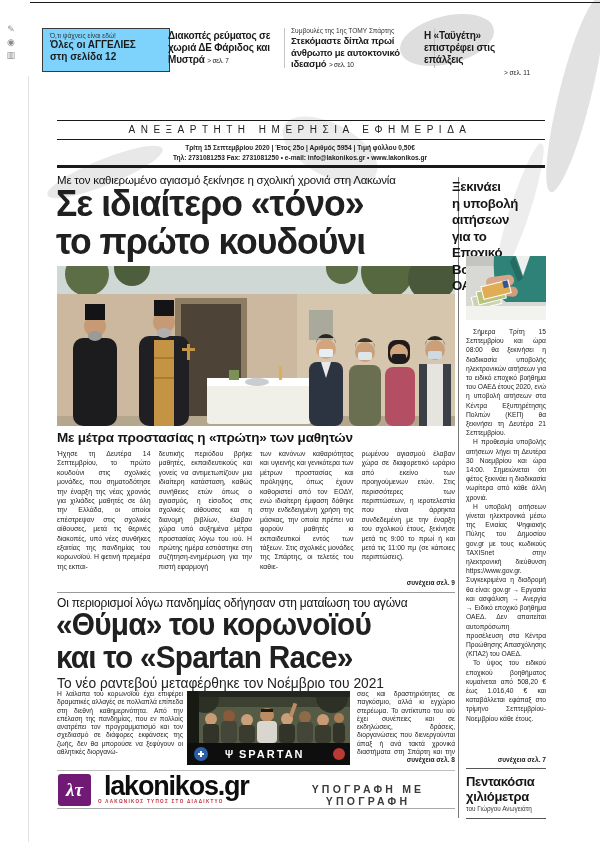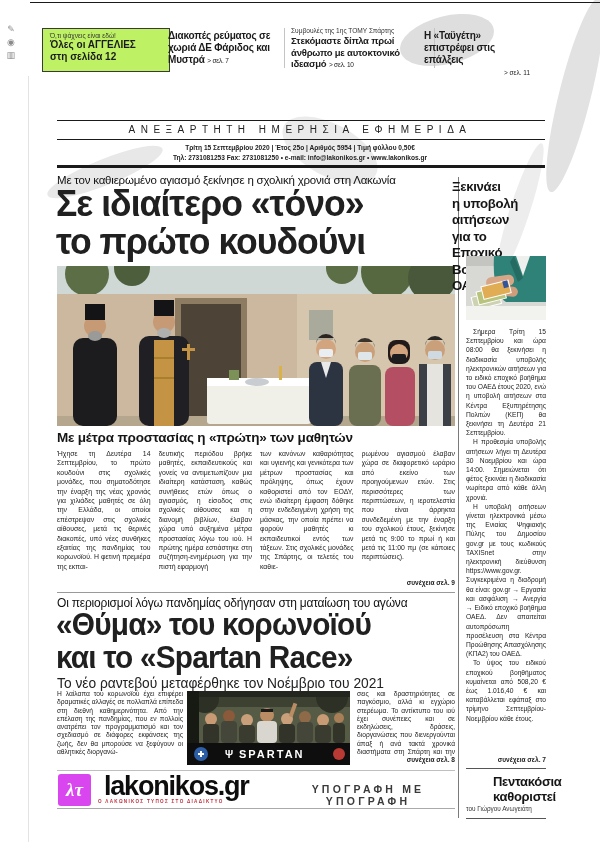--- a/index.html
+++ b/index.html
@@ -12,21 +12,21 @@
   
   .wm{position:absolute;left:0;top:0;z-index:0;}
   .z1{z-index:1;}
 
   
   .strip{position:absolute;left:3px;top:24px;width:16px;display:flex;flex-direction:column;gap:2px;
          color:#8a8a8a;font-size:9px;line-height:11px;text-align:center;}
 
   
   .clsbox{position:absolute;left:42px;top:28px;width:112px;height:36px;border:1px solid #3a3a3a;
-          padding:3px 7px;background:#bef264;}
+          padding:3px 7px;background:#7dd3fc;}
   .clsbox .l1{font-size:6.6px;color:#333;}
   .clsbox .l2{font-size:10px;font-weight:700;line-height:12px;}
   .teaser{position:absolute;top:30px;}
   .teaser .kick{font-size:6.6px;color:#333;margin-bottom:1px;}
   .teaser .ttl{font-size:10px;font-weight:700;line-height:12px;letter-spacing:-0.2px;}
   .pref{font-size:6.5px;font-weight:400;color:#222;}
   .vsep{position:absolute;top:28px;width:1px;height:40px;background:#c4c4c4;}
 
   
   .mast-title{position:absolute;left:30px;right:30px;top:72px;text-align:center;
@@ -68,21 +68,21 @@
   .slogan{position:absolute;left:280px;top:783px;width:176px;text-align:center;
       font-size:10.5px;font-weight:700;letter-spacing:3.2px;color:#3a3a3a;}
 
   
   .sb-head{position:absolute;left:452px;top:179px;width:82px;
       font-weight:700;font-size:13.2px;line-height:16.5px;letter-spacing:-0.3px;color:#151515;}
   .sb-body{position:absolute;left:466px;top:327px;width:80px;height:428px;overflow:hidden;
       font-size:6.7px;line-height:9.2px;text-align:justify;color:#222;}
   .sb-body p{margin:0;text-indent:7px;}
   .sb2-title{position:absolute;left:466px;top:774px;width:82px;
-      font-weight:700;font-size:13px;line-height:15px;letter-spacing:-0.3px;color:#151515;margin-left:27px;}
+      font-weight:700;font-size:13px;line-height:15px;letter-spacing:-0.3px;color:#151515;}
   .sb2-byline{position:absolute;left:466px;top:805px;width:82px;font-size:6.4px;color:#333;}
 </style>
 </head>
 <body>
 
 <div class="page">
 
   <svg class="wm" width="600" height="320" viewBox="0 0 600 320">
     <ellipse cx="447" cy="40" rx="48" ry="24" fill="#dedede" transform="rotate(-14 447 40)"></ellipse>
     <ellipse cx="575" cy="95" rx="16" ry="100" fill="#e2e2e2" transform="rotate(14 575 95)"></ellipse>
@@ -258,21 +258,21 @@
       <text x="52" y="67" fill="#ffffff" font-family="Liberation Sans, sans-serif" font-size="11" font-weight="700" letter-spacing="2">SPARTAN</text>
       <circle cx="152" cy="63" r="6" fill="#b93a34"></circle>
     </svg>
   </div>
 
   <div class="scol z1" style="left:357px;top:690px;width:98px;height:66px;">σεις και δραστηριότητες σε παγκόσμιο, αλλά κι εγχώριο στερέωμα. Το αντίκτυπο του ιού έχει συνέπειες και σε εκδηλώσεις, δράσεις, διοργανώσεις που διενεργούνται άπαξ ή ανά τακτά χρονικά διαστήματα στη Σπάρτη και την υπόλοιπη Λακωνία.</div>
   <div class="cont z1" style="left:370px;top:756px;width:85px;">συνέχεια σελ. 8</div>
 
   <div class="grayrule z1" style="left:57px;width:398px;top:770px;height:1px;"></div>
   <div class="grayrule z1" style="left:57px;width:398px;top:808px;height:1px;background:#aaaaaa;"></div>
-  <div class="logo-mark z1" style="background:#d946ef;">λτ</div>
+  <div class="logo-mark z1" style="background:#701a75;">λτ</div>
   <div class="logo-text z1">lakonikos.gr</div>
   <div class="logo-tag z1" style="color:#c0303c;">Ο ΛΑΚΩΝΙΚΟΣ ΤΥΠΟΣ ΣΤΟ ΔΙΑΔΙΚΤΥΟ</div>
   <div class="slogan z1">ΥΠΟΓΡΑΦΗ ΜΕ ΥΠΟΓΡΑΦΗ</div>
 
   <div class="grayrule z1" style="left:458px;top:177px;width:1px;height:641px;background:#7a7a7a;"></div>
 
   <div class="sb-head z1">
     <div>Ξεκινάει</div>
     <div>η υποβολή αιτήσεων</div>
     <div>για το Εποχικό</div>
@@ -302,18 +302,18 @@
     <p>Σήμερα Τρίτη 15 Σεπτεμβρίου και ώρα 08:00 θα ξεκινήσει η διαδικασία υποβολής ηλεκτρονικών αιτήσεων για το ειδικό εποχικό βοήθημα του ΟΑΕΔ έτους 2020, ενώ η υποβολή αιτήσεων στα Κέντρα Εξυπηρέτησης Πολιτών (ΚΕΠ) θα ξεκινήσει τη Δευτέρα 21 Σεπτεμβρίου.</p>
     <p>Η προθεσμία υποβολής αιτήσεων λήγει τη Δευτέρα 30 Νοεμβρίου και ώρα 14:00. Σημειώνεται ότι φέτος ξεκινάει η διαδικασία νωρίτερα από κάθε άλλη χρονιά.</p>
     <p>Η υποβολή αιτήσεων γίνεται ηλεκτρονικά μέσω της Ενιαίας Ψηφιακής Πύλης του Δημοσίου gov.gr με τους κωδικούς TAXISnet στην ηλεκτρονική διεύθυνση https://www.gov.gr. Συγκεκριμένα η διαδρομή θα είναι: gov.gr → Εργασία και ασφάλιση → Ανεργία → Ειδικό εποχικό βοήθημα ΟΑΕΔ. Δεν απαιτείται αυτοπρόσωπη προσέλευση στα Κέντρα Προώθησης Απασχόλησης (ΚΠΑ2) του ΟΑΕΔ.</p>
     <p>Το ύψος του ειδικού εποχικού βοηθήματος κυμαίνεται από 508,20 € έως 1.016,40 € και καταβάλλεται εφάπαξ στο τρίμηνο Σεπτεμβρίου-Νοεμβρίου κάθε έτους.</p>
   </div>
   <div class="cont z1" style="left:466px;top:756px;width:80px;">συνέχεια σελ. 7</div>
 
   <div class="rule z1" style="left:466px;width:80px;top:768px;height:1px;background:#555;"></div>
   <div class="sb2-title z1">
     <div>Πεντακόσια</div>
-    <div>καθοριστεί</div>
+    <div>χιλιόμετρα</div>
   </div>
   <div class="sb2-byline z1">του Γιώργου Ανωγειάτη</div>
   <div class="rule z1" style="left:466px;width:80px;top:818px;height:1px;background:#555;"></div>
 
 </div>
 
 </body></html>

